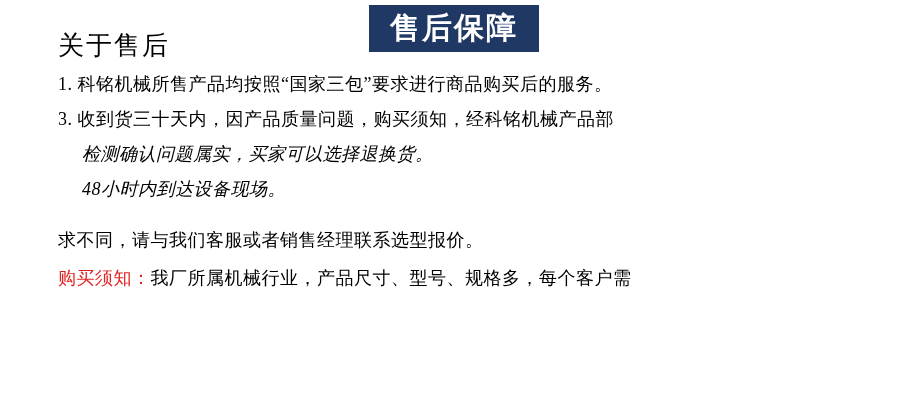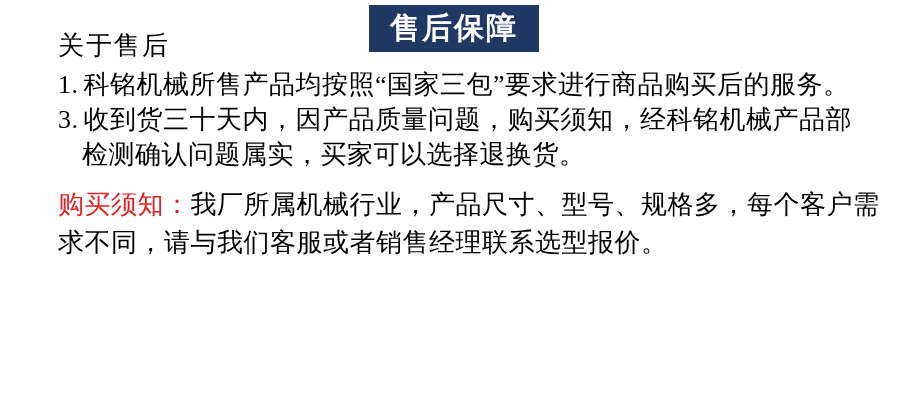--- a/index.html
+++ b/index.html
@@ -40,31 +40,32 @@
     top: 31px;
     width: 810px;
   }
   .heading {
     font-size: 26px;
     line-height: 30px;
     letter-spacing: 2px;
     margin: 0 0 6px 0;
   }
   .body-line {
-    font-size: 26px;
+    font-size: 18px;
     line-height: 35px;
     white-space: nowrap;
     letter-spacing: 0.5px;
   }
   .num {
     display: inline-block;
     margin-right: 5px;
   }
   .cont {
     padding-left: 24px;
+    font-style: italic;
   }
   .note {
     margin-top: 14px;
   }
   .note .body-line {
     line-height: 38px;
   }
   .red {
     color: #e02222;
   }
@@ -81,21 +82,22 @@
   <div class="content">
 
     <div class="heading">关于售后</div>
 
     <div class="body-line"><span class="num">1.</span><span>科铭机械所售产品均按照“国家三包”要求进行商品购买后的服务。</span></div>
 
 
     <div class="body-line"><span class="num">3.</span><span>收到货三十天内，因产品质量问题，购买须知，经科铭机械产品部</span></div>
     <div class="body-line cont">检测确认问题属实，买家可以选择退换货。</div>
 
+    <div class="body-line cont">48小时内到达设备现场。</div>
 
     <div class="note">
+      <div class="body-line">求不同，请与我们客服或者销售经理联系选型报价。</div>
       <div class="body-line"><span class="red">购买须知：</span><span>我厂所属机械行业，产品尺寸、型号、规格多，每个客户需</span></div>
-      <div class="body-line">求不同，请与我们客服或者销售经理联系选型报价。</div>
     </div>
 
   </div>
 
 </div>
 
 </body></html>

